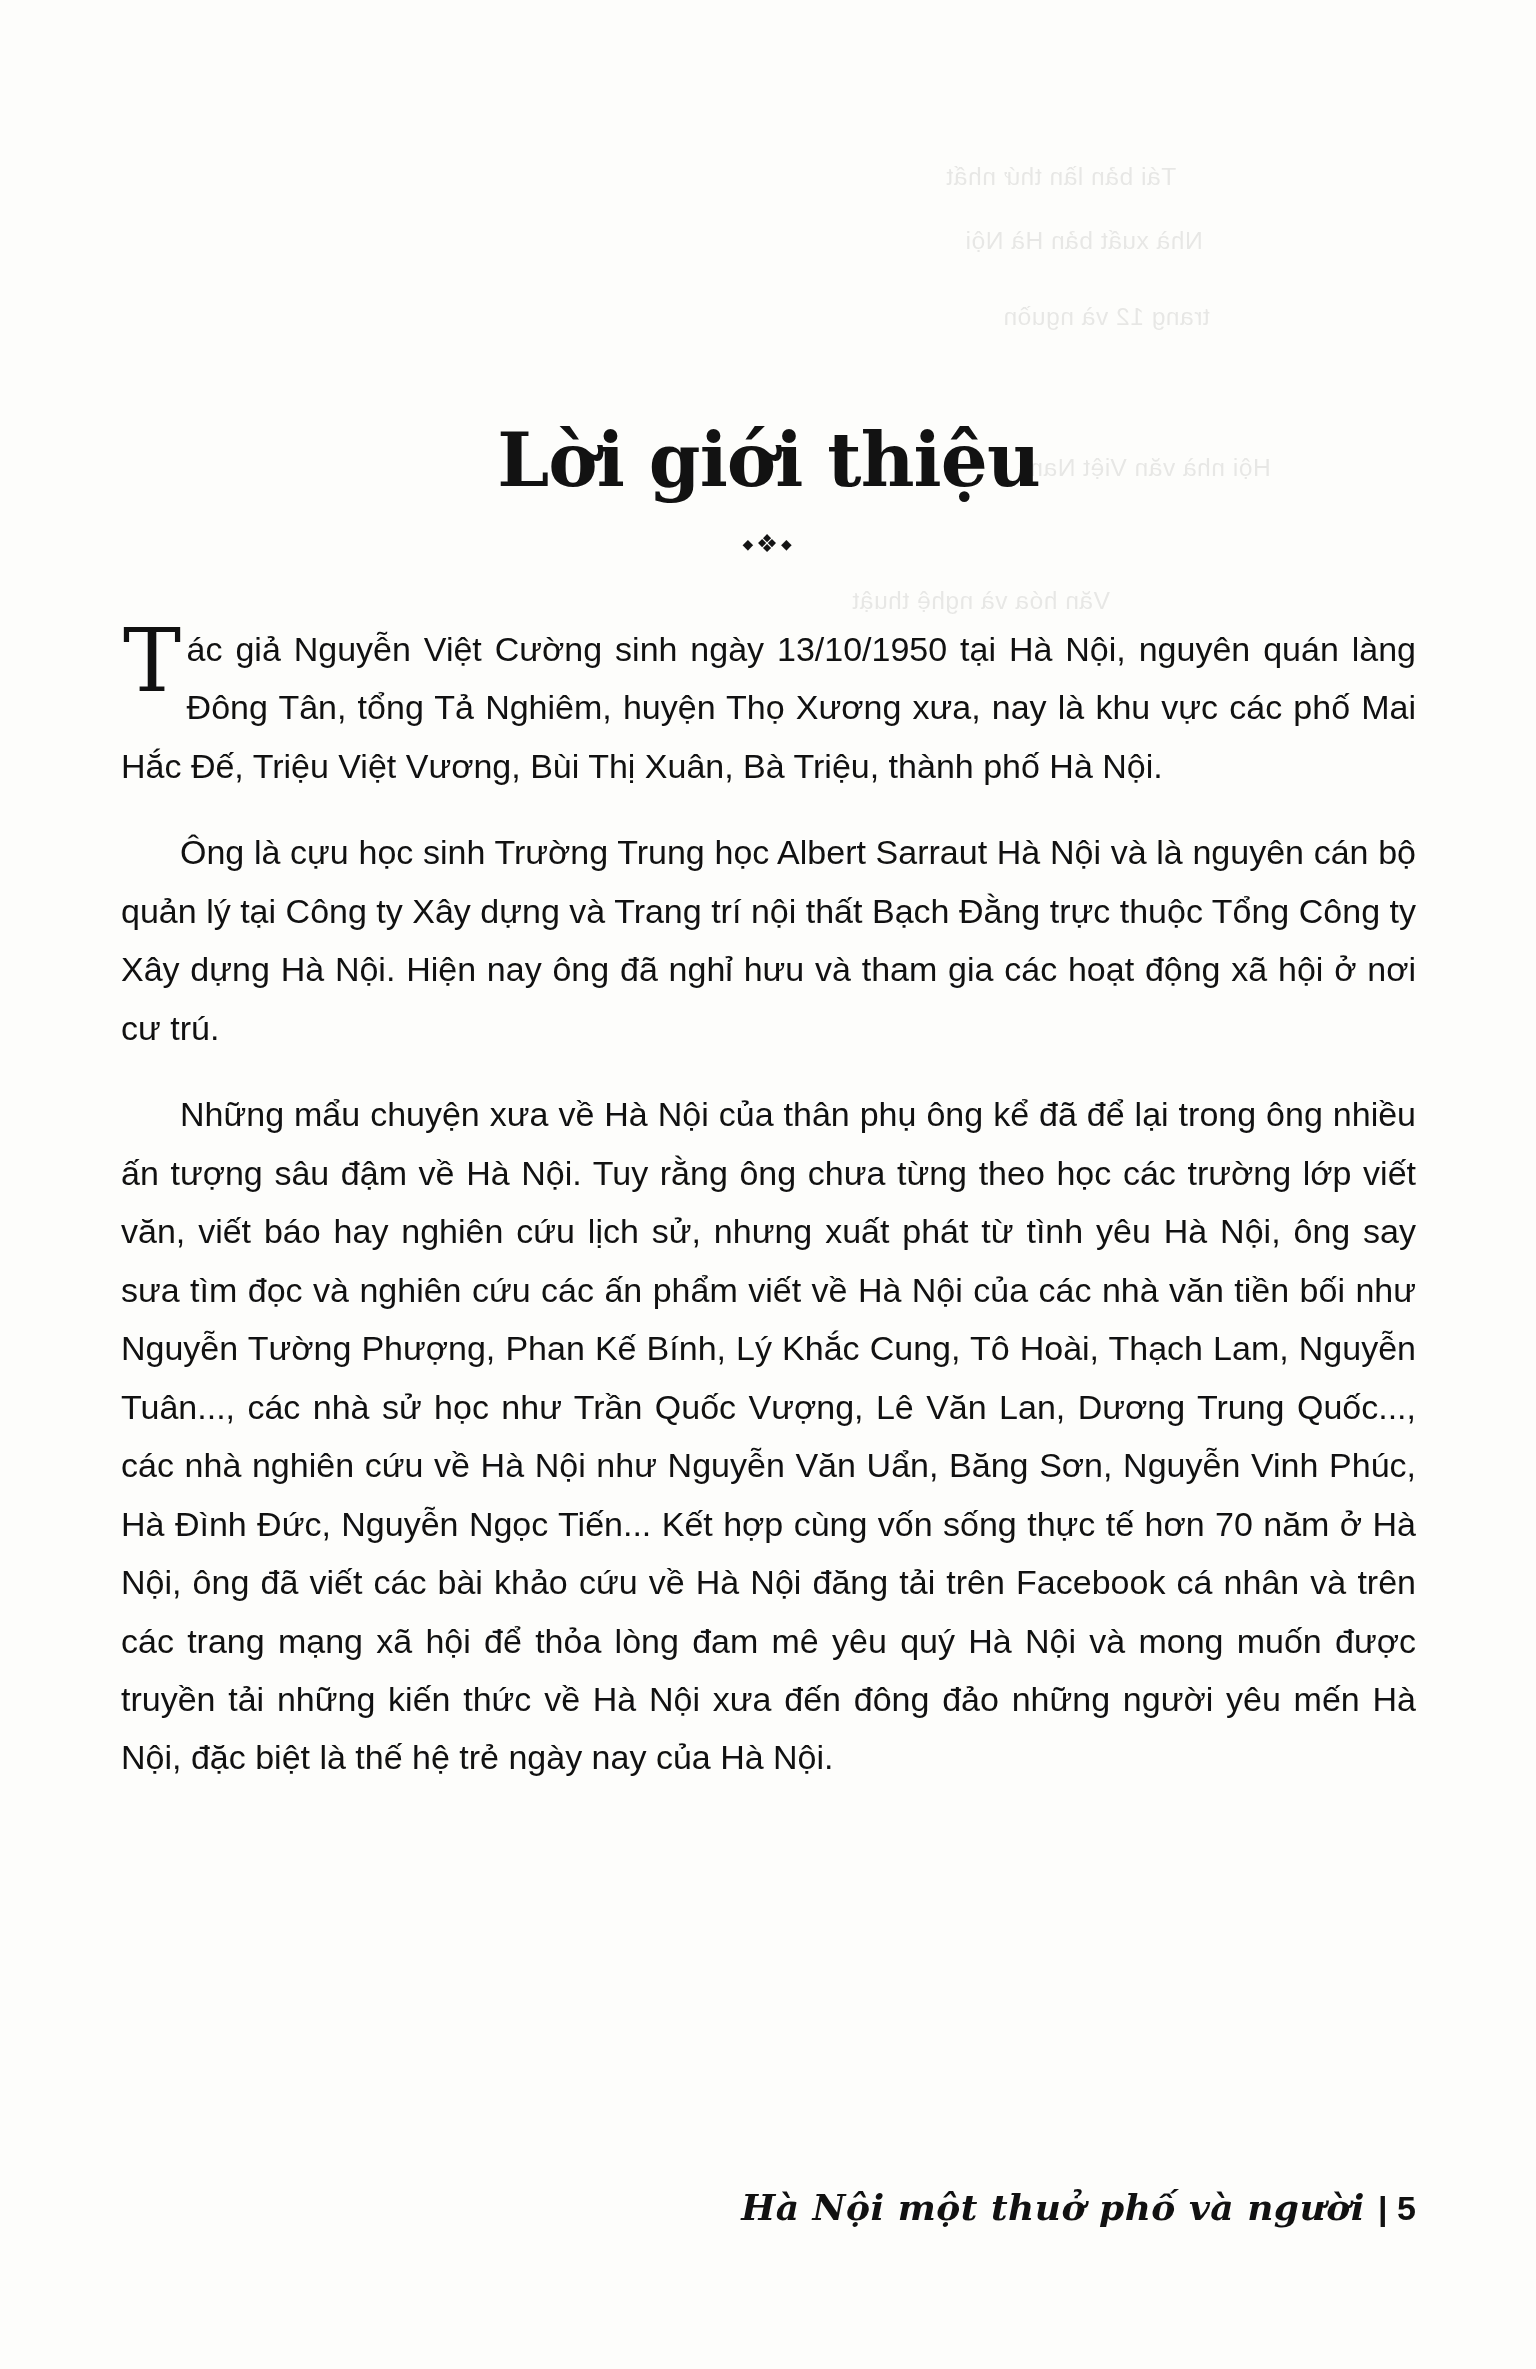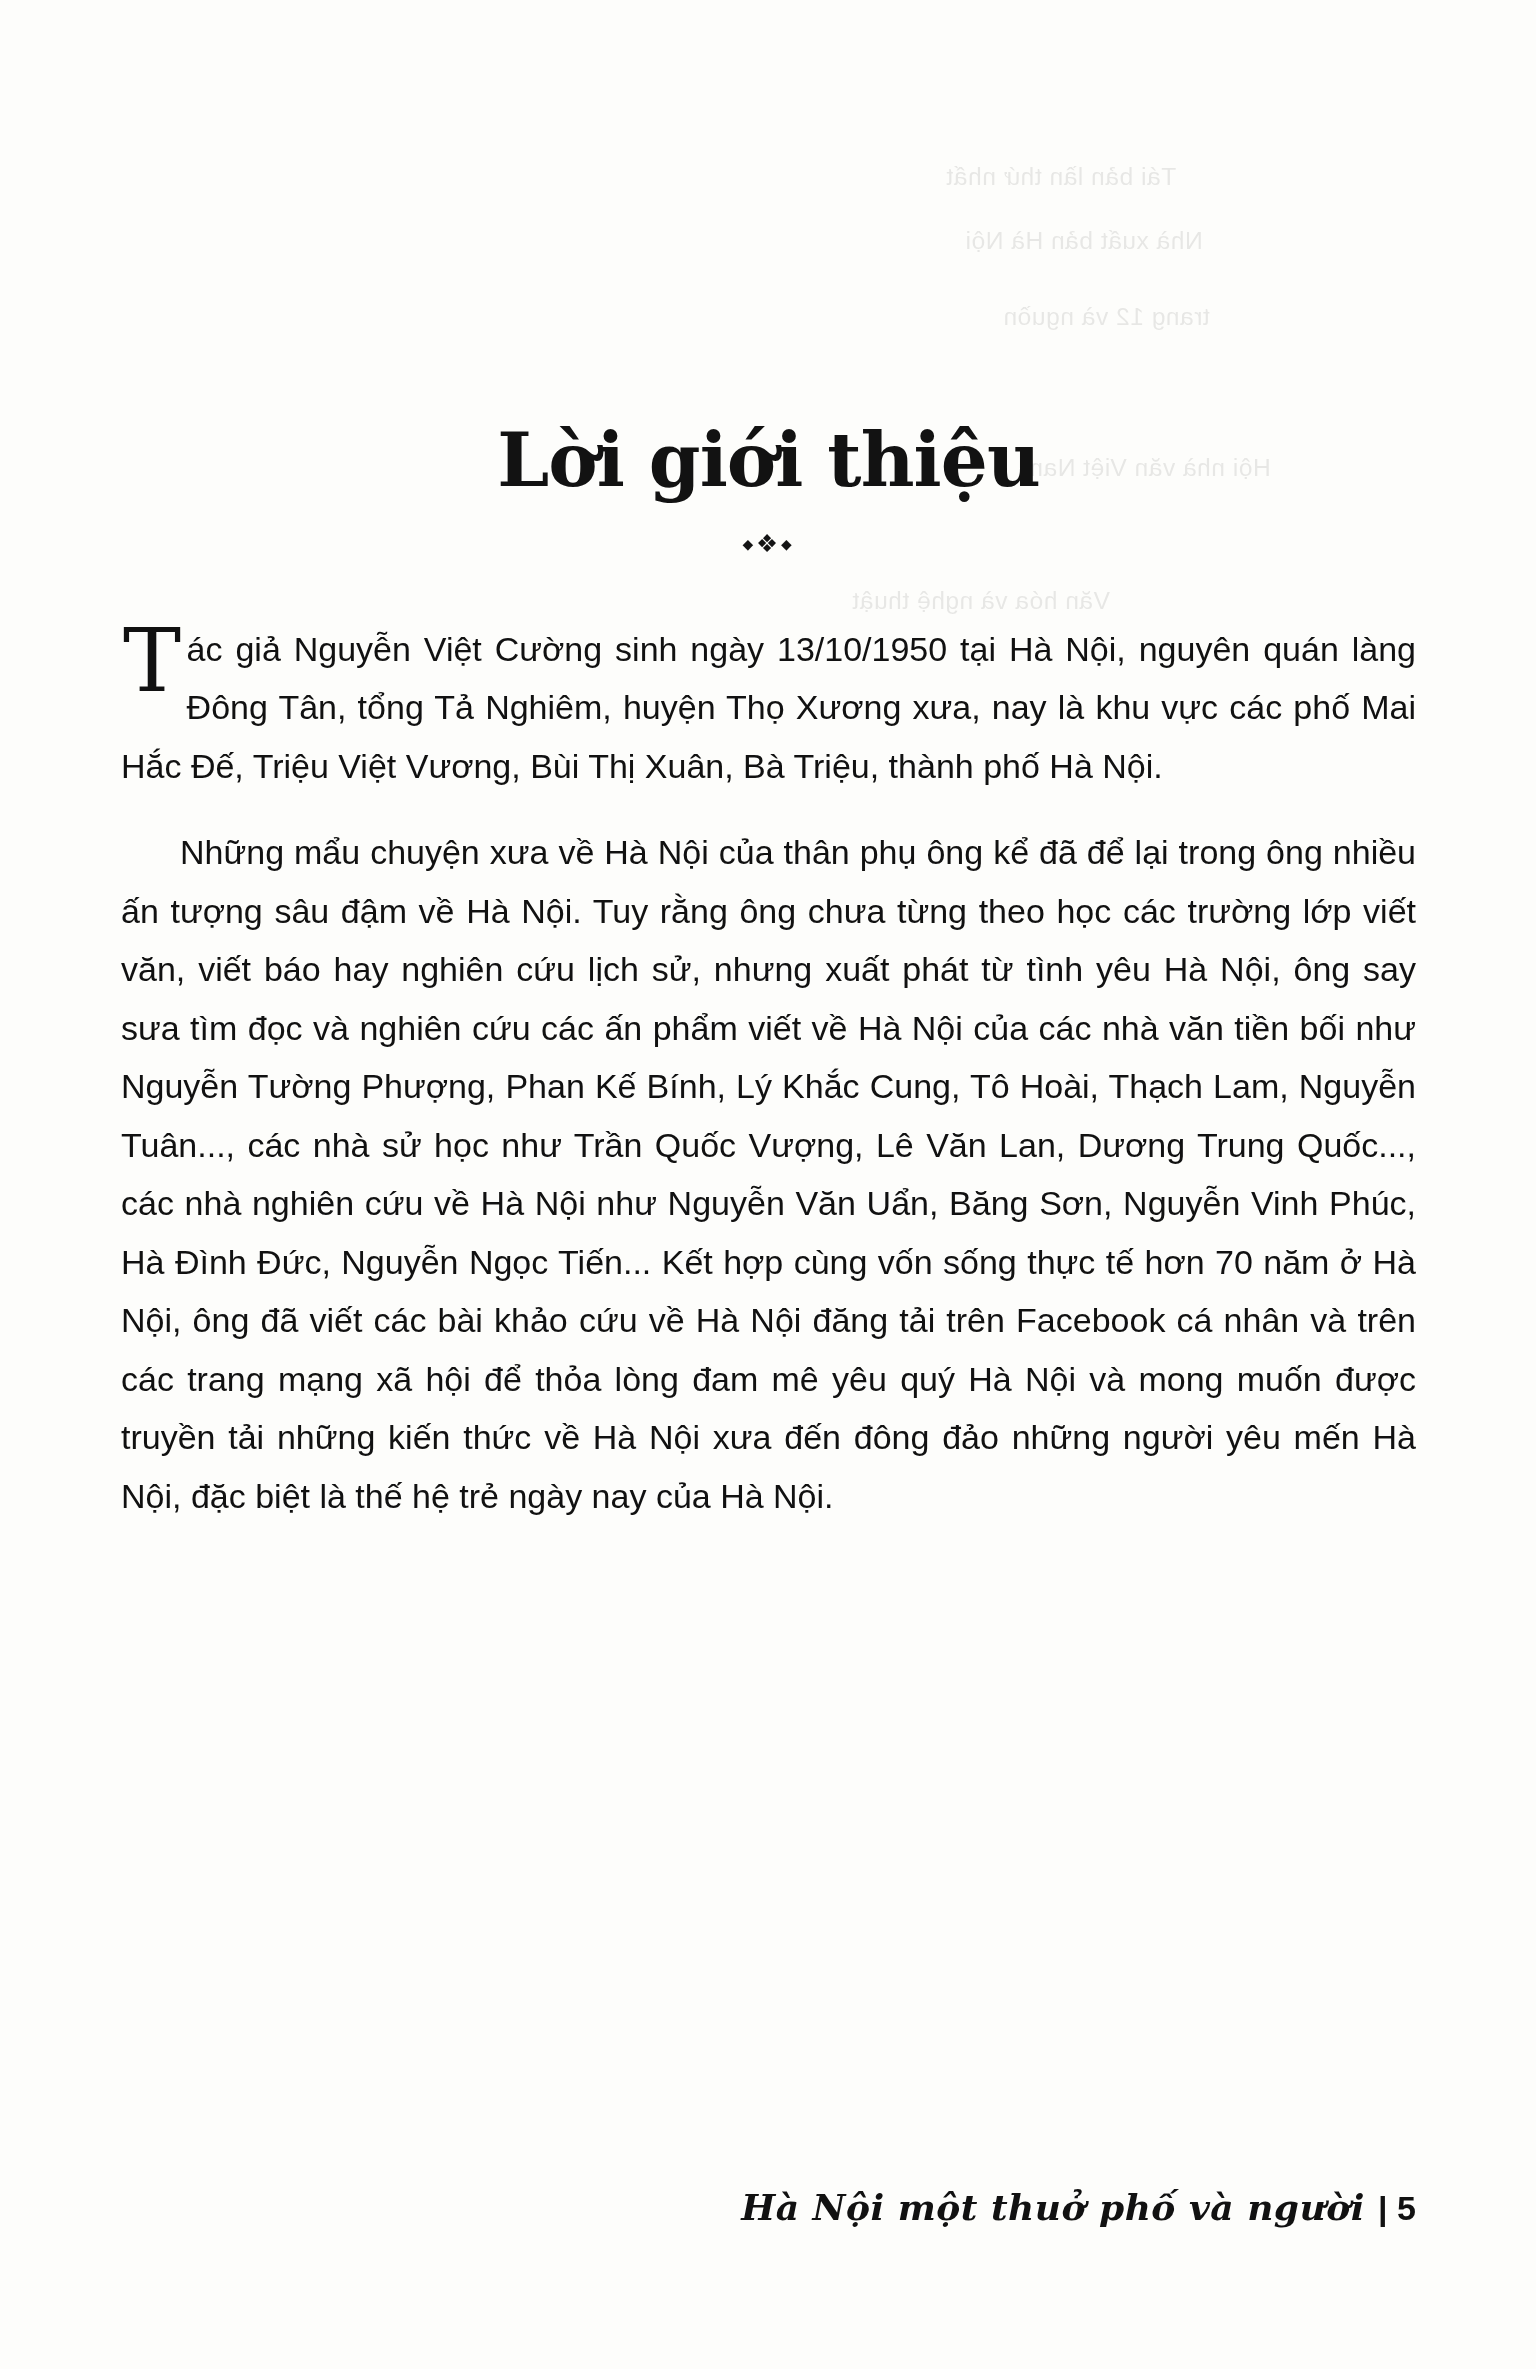--- a/index.html
+++ b/index.html
@@ -131,20 +131,21 @@
   <div class="content">
 
     <h1 class="title">Lời giới thiệu</h1>
 
     <div class="ornament">
       <span class="small">◆</span><span>❖</span><span class="small">◆</span>
     </div>
 
     <div class="body-text">
       <p class="first"><span class="dropcap">T</span><span>ác giả Nguyễn Việt Cường sinh ngày 13/10/1950 tại Hà Nội, nguyên quán làng Đông Tân, tổng Tả Nghiêm, huyện Thọ Xương xưa, nay là khu vực các phố Mai Hắc Đế, Triệu Việt Vương, Bùi Thị Xuân, Bà Triệu, thành phố Hà Nội.</span></p>
+      <p>Ông là cựu học sinh Trường Trung học Albert Sarraut Hà Nội và là nguyên cán bộ quản lý tại Công ty Xây dựng và Trang trí nội thất Bạch Đằng trực thuộc Tổng Công ty Xây dựng Hà Nội. Hiện nay ông đã nghỉ hưu và tham gia các hoạt động xã hội ở nơi cư trú.</p>
       <p>Những mẩu chuyện xưa về Hà Nội của thân phụ ông kể đã để lại trong ông nhiều ấn tượng sâu đậm về Hà Nội. Tuy rằng ông chưa từng theo học các trường lớp viết văn, viết báo hay nghiên cứu lịch sử, nhưng xuất phát từ tình yêu Hà Nội, ông say sưa tìm đọc và nghiên cứu các ấn phẩm viết về Hà Nội của các nhà văn tiền bối như Nguyễn Tường Phượng, Phan Kế Bính, Lý Khắc Cung, Tô Hoài, Thạch Lam, Nguyễn Tuân..., các nhà sử học như Trần Quốc Vượng, Lê Văn Lan, Dương Trung Quốc..., các nhà nghiên cứu về Hà Nội như Nguyễn Văn Uẩn, Băng Sơn, Nguyễn Vinh Phúc, Hà Đình Đức, Nguyễn Ngọc Tiến... Kết hợp cùng vốn sống thực tế hơn 70 năm ở Hà Nội, ông đã viết các bài khảo cứu về Hà Nội đăng tải trên Facebook cá nhân và trên các trang mạng xã hội để thỏa lòng đam mê yêu quý Hà Nội và mong muốn được truyền tải những kiến thức về Hà Nội xưa đến đông đảo những người yêu mến Hà Nội, đặc biệt là thế hệ trẻ ngày nay của Hà Nội.</p>
     </div>
 
     <div class="footer">
       <span class="runhead">Hà Nội một thuở phố và người</span><span class="sep">|</span><span class="pageno">5</span>
     </div>
 
   </div>
 </div>
 

